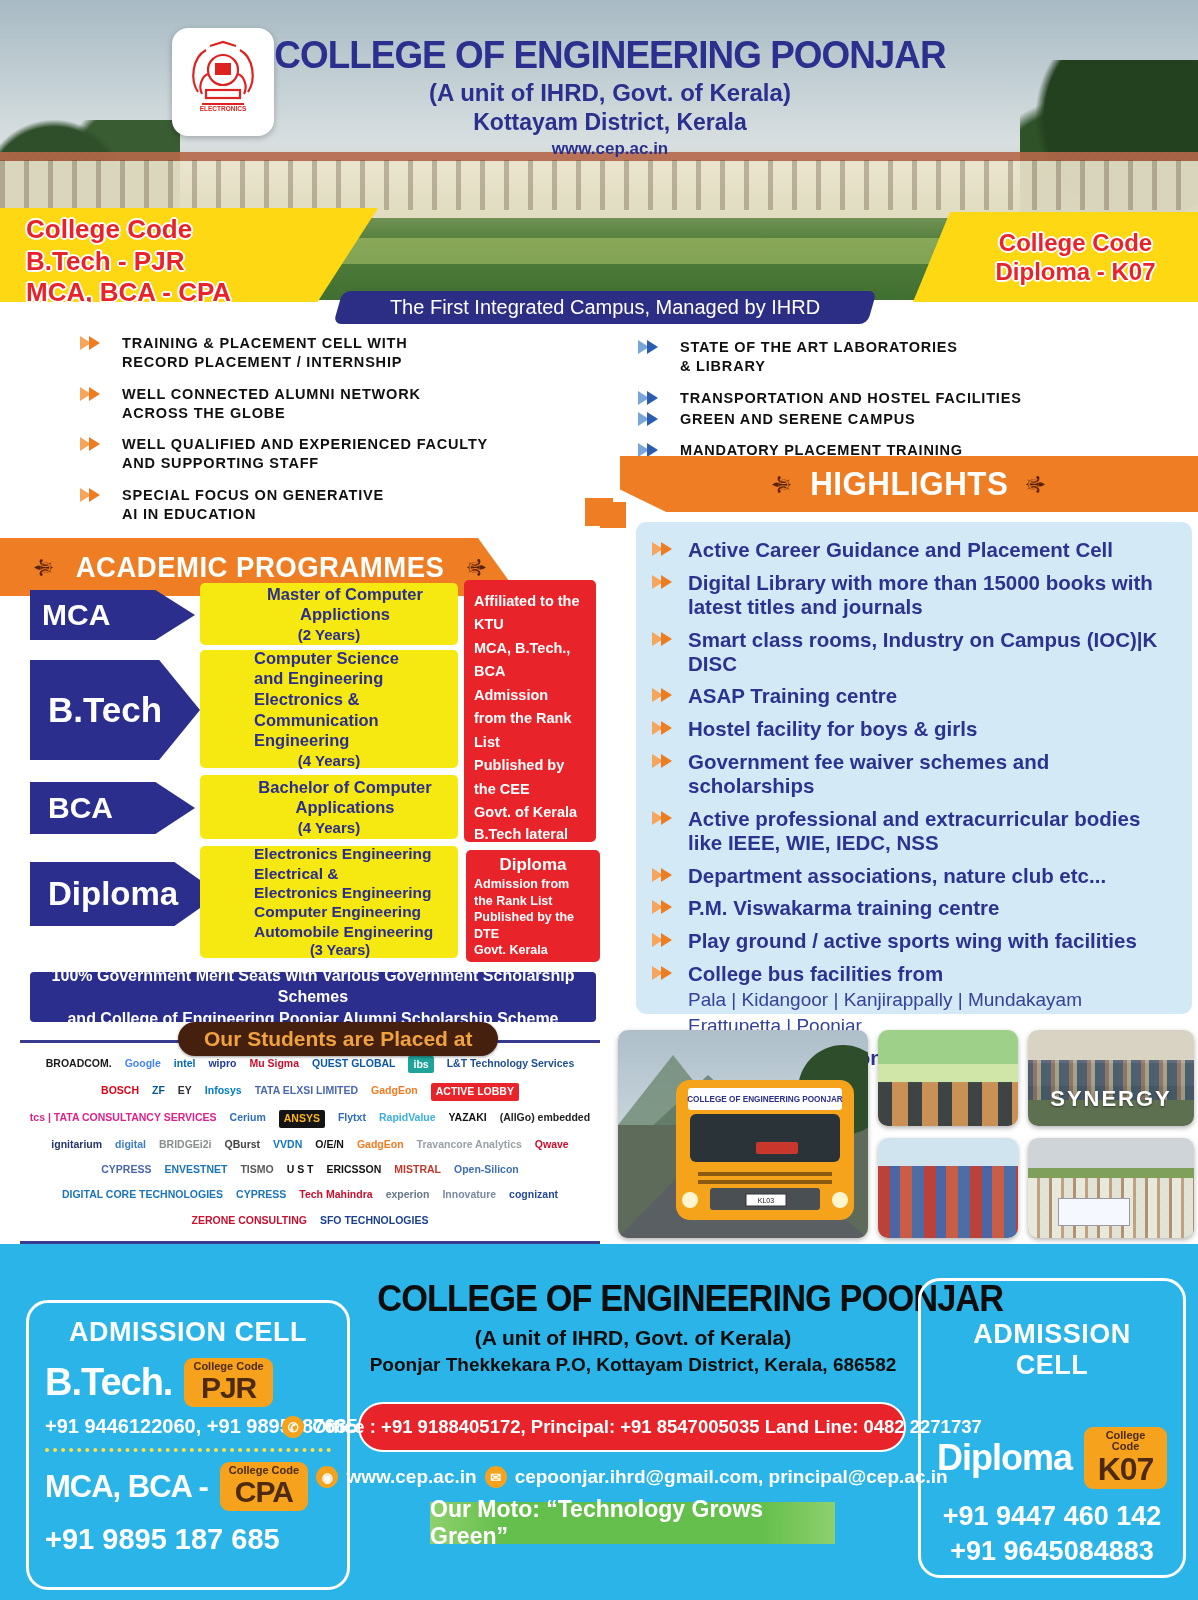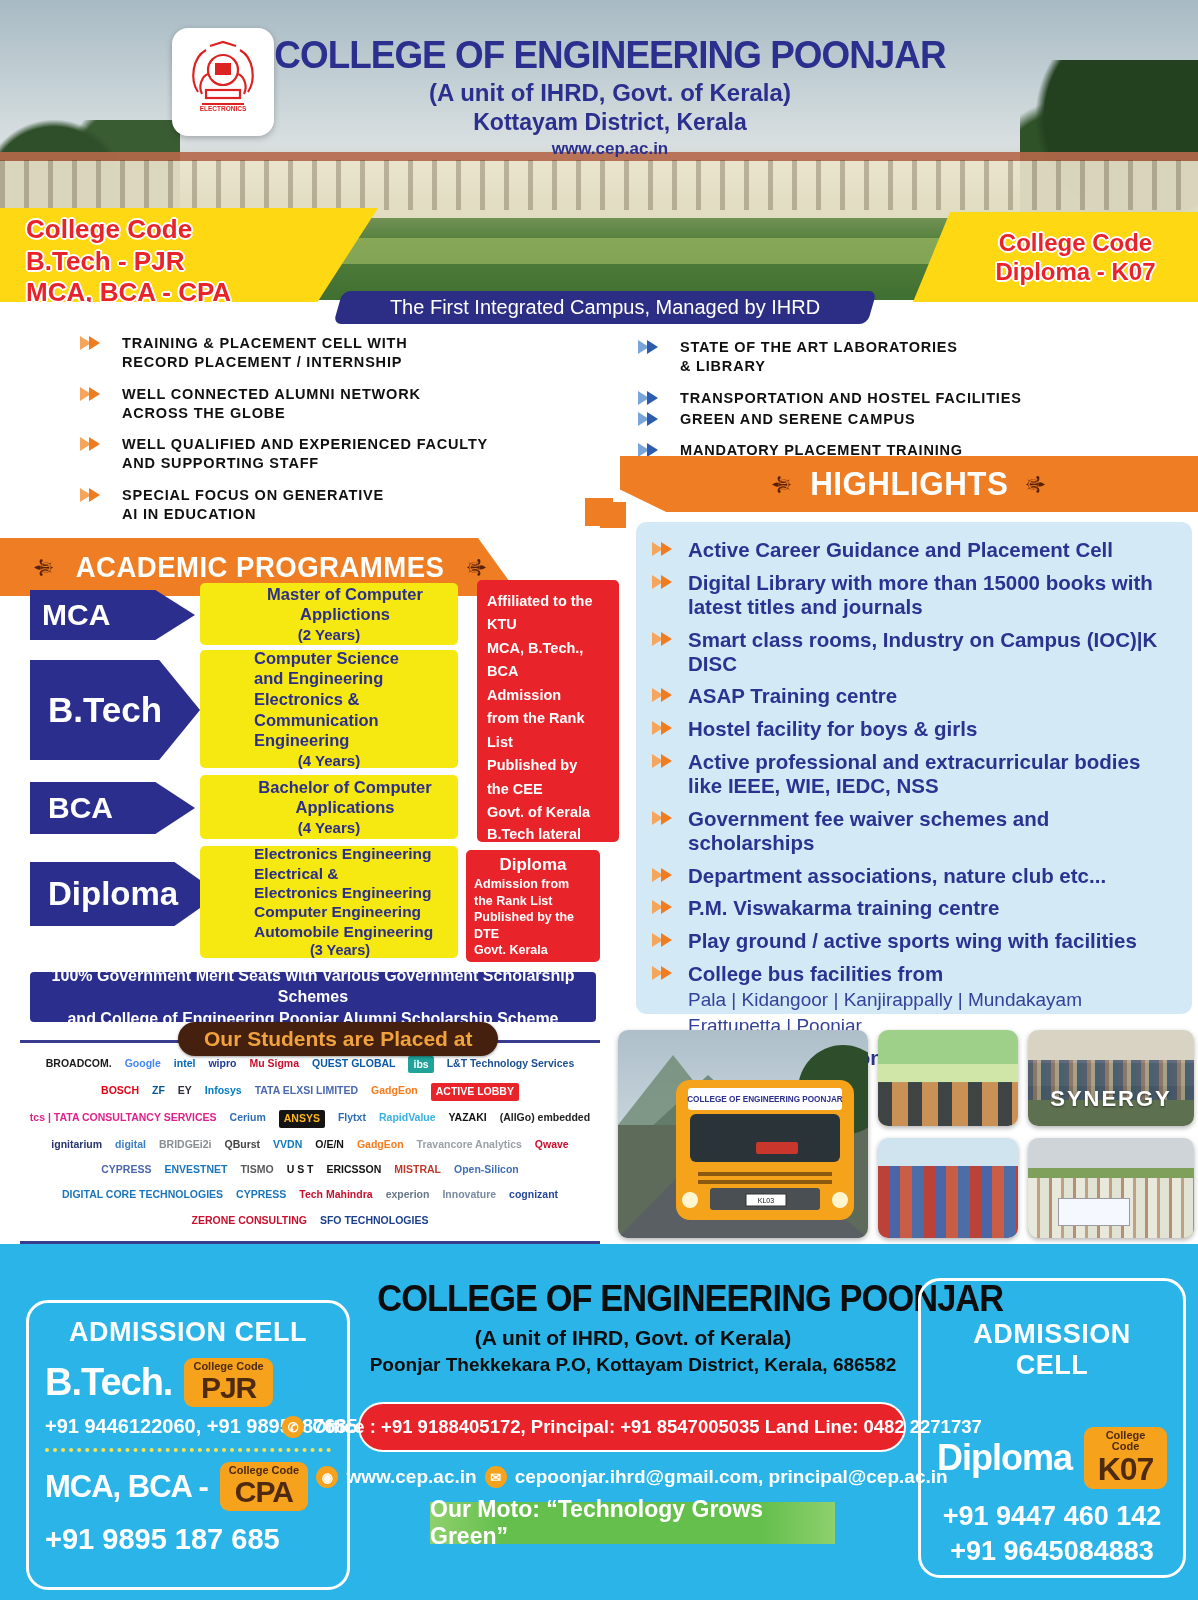--- a/index.html
+++ b/index.html
@@ -280,25 +280,25 @@
         <i></i>
         <b></b>
       </span><span>ASAP Training  centre</span></div>
   <div class="hl-item"><span class="ch">
         <i></i>
         <b></b>
       </span><span>Hostel facility for boys &amp; girls</span></div>
   <div class="hl-item"><span class="ch">
         <i></i>
         <b></b>
+      </span><span>Government fee waiver schemes and scholarships</span></div>
+  <div class="hl-item"><span class="ch">
+        <i></i>
+        <b></b>
       </span><span>Active professional and extracurricular bodies like IEEE, WIE, IEDC, NSS</span></div>
-  <div class="hl-item"><span class="ch">
-        <i></i>
-        <b></b>
-      </span><span>Government fee waiver schemes and scholarships</span></div>
   <div class="hl-item"><span class="ch">
         <i></i>
         <b></b>
       </span><span>Department associations, nature club etc...</span></div>
   <div class="hl-item"><span class="ch">
         <i></i>
         <b></b>
       </span><span>P.M. Viswakarma training centre</span></div>
   <div class="hl-item"><span class="ch">
         <i></i>
@@ -356,21 +356,21 @@
   </div>
 <div class="abs ybox" style="left:200px;top:846px;width:258px;height:112px;font-size:15.5px;padding-left:22px;">
   <div class="ln">Electronics Engineering</div>
   <div class="ln">Electrical &amp;</div>
   <div class="ln">Electronics Engineering</div>
   <div class="ln">Computer Engineering</div>
   <div class="ln">Automobile Engineering</div>
   <div class="yr" style="font-size:14.5px;">(3 Years)</div>
 </div>
 
-<div class="abs rbox" style="left:477px;top:580px;width:142px;height:262px;padding:10px 10px;font-size:14.5px;line-height:1.62;">
+<div class="abs rbox" style="left:464px;top:580px;width:132px;height:262px;padding:10px 10px;font-size:14.5px;line-height:1.62;">
   <div>Affiliated to the KTU</div>
   <div>MCA, B.Tech.,</div>
   <div>BCA</div>
   <div>Admission</div>
   <div>from the Rank List</div>
   <div>Published by</div>
   <div>the CEE</div>
   <div>Govt. of Kerala</div>
   <div style="line-height:1.25;">B.Tech lateral</div>
   <div style="line-height:1.25;">Entry through the</div>

